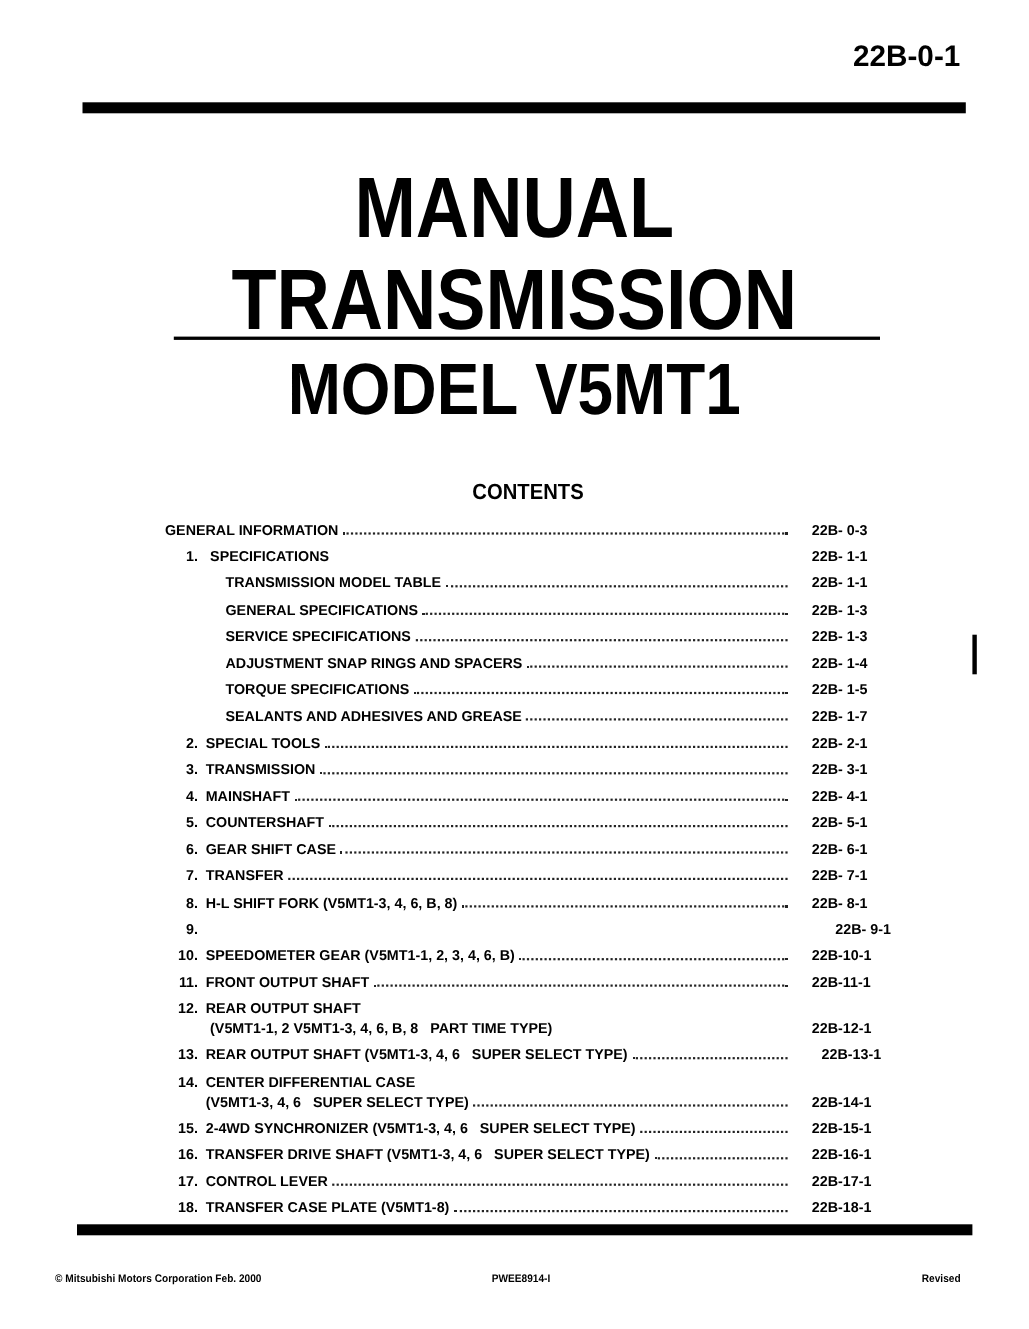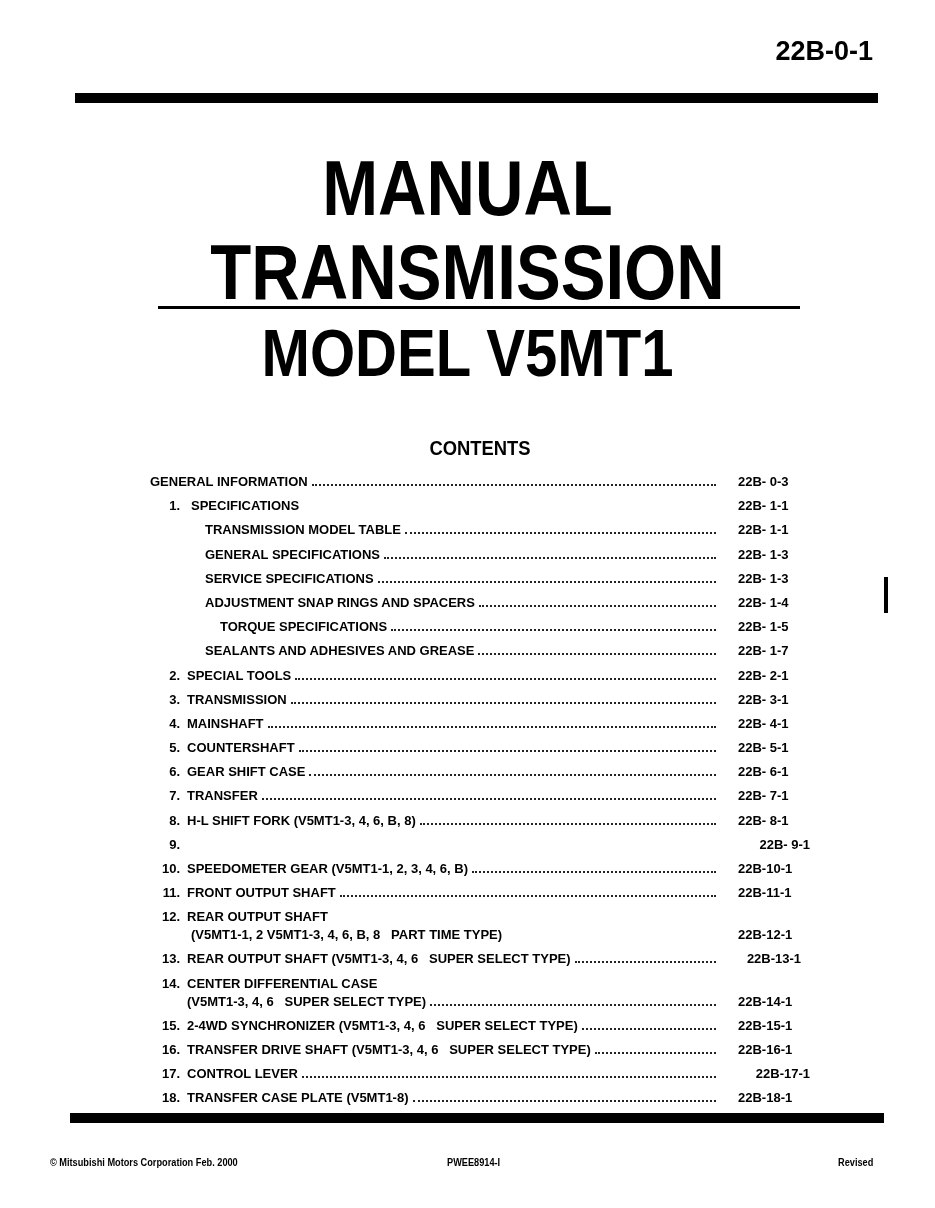--- a/index.html
+++ b/index.html
@@ -87,21 +87,21 @@
     <div class="row">
       <span class="num"></span>
       <span class="lbl" style="left: 55px;">
         <span class="txt" style="white-space: pre;">ADJUSTMENT SNAP RINGS AND SPACERS</span>
         <span class="dots"></span>
       </span>
       <span class="pg" style="white-space: pre;">22B- 1-4</span>
     </div>
     <div class="row">
       <span class="num"></span>
-      <span class="lbl" style="left: 70px; justify-content: flex-end;">
+      <span class="lbl" style="left: 55px; justify-content: flex-end;">
         <span class="txt" style="white-space: pre;">TORQUE SPECIFICATIONS</span>
         <span class="dots"></span>
       </span>
       <span class="pg" style="white-space: pre;">22B- 1-5</span>
     </div>
     <div class="row">
       <span class="num"></span>
       <span class="lbl" style="left: 55px;">
         <span class="txt" style="white-space: pre;">SEALANTS AND ADHESIVES AND GREASE</span>
         <span class="dots"></span>
@@ -225,21 +225,21 @@
         <span class="dots"></span>
       </span>
       <span class="pg" style="white-space: pre;">22B-16-1</span>
     </div>
     <div class="row">
       <span class="num">17.</span>
       <span class="lbl" style="left: 37px;">
         <span class="txt" style="white-space: pre;">CONTROL LEVER</span>
         <span class="dots"></span>
       </span>
-      <span class="pg" style="white-space: pre; text-align: right;">22B-17-1</span>
+      <span class="pg" style="white-space: pre;">22B-17-1</span>
     </div>
     <div class="row">
       <span class="num">18.</span>
       <span class="lbl" style="left: 37px;">
         <span class="txt" style="white-space: pre;">TRANSFER CASE PLATE (V5MT1-8)</span>
         <span class="dots"></span>
       </span>
       <span class="pg" style="white-space: pre;">22B-18-1</span>
     </div>
   </div>

